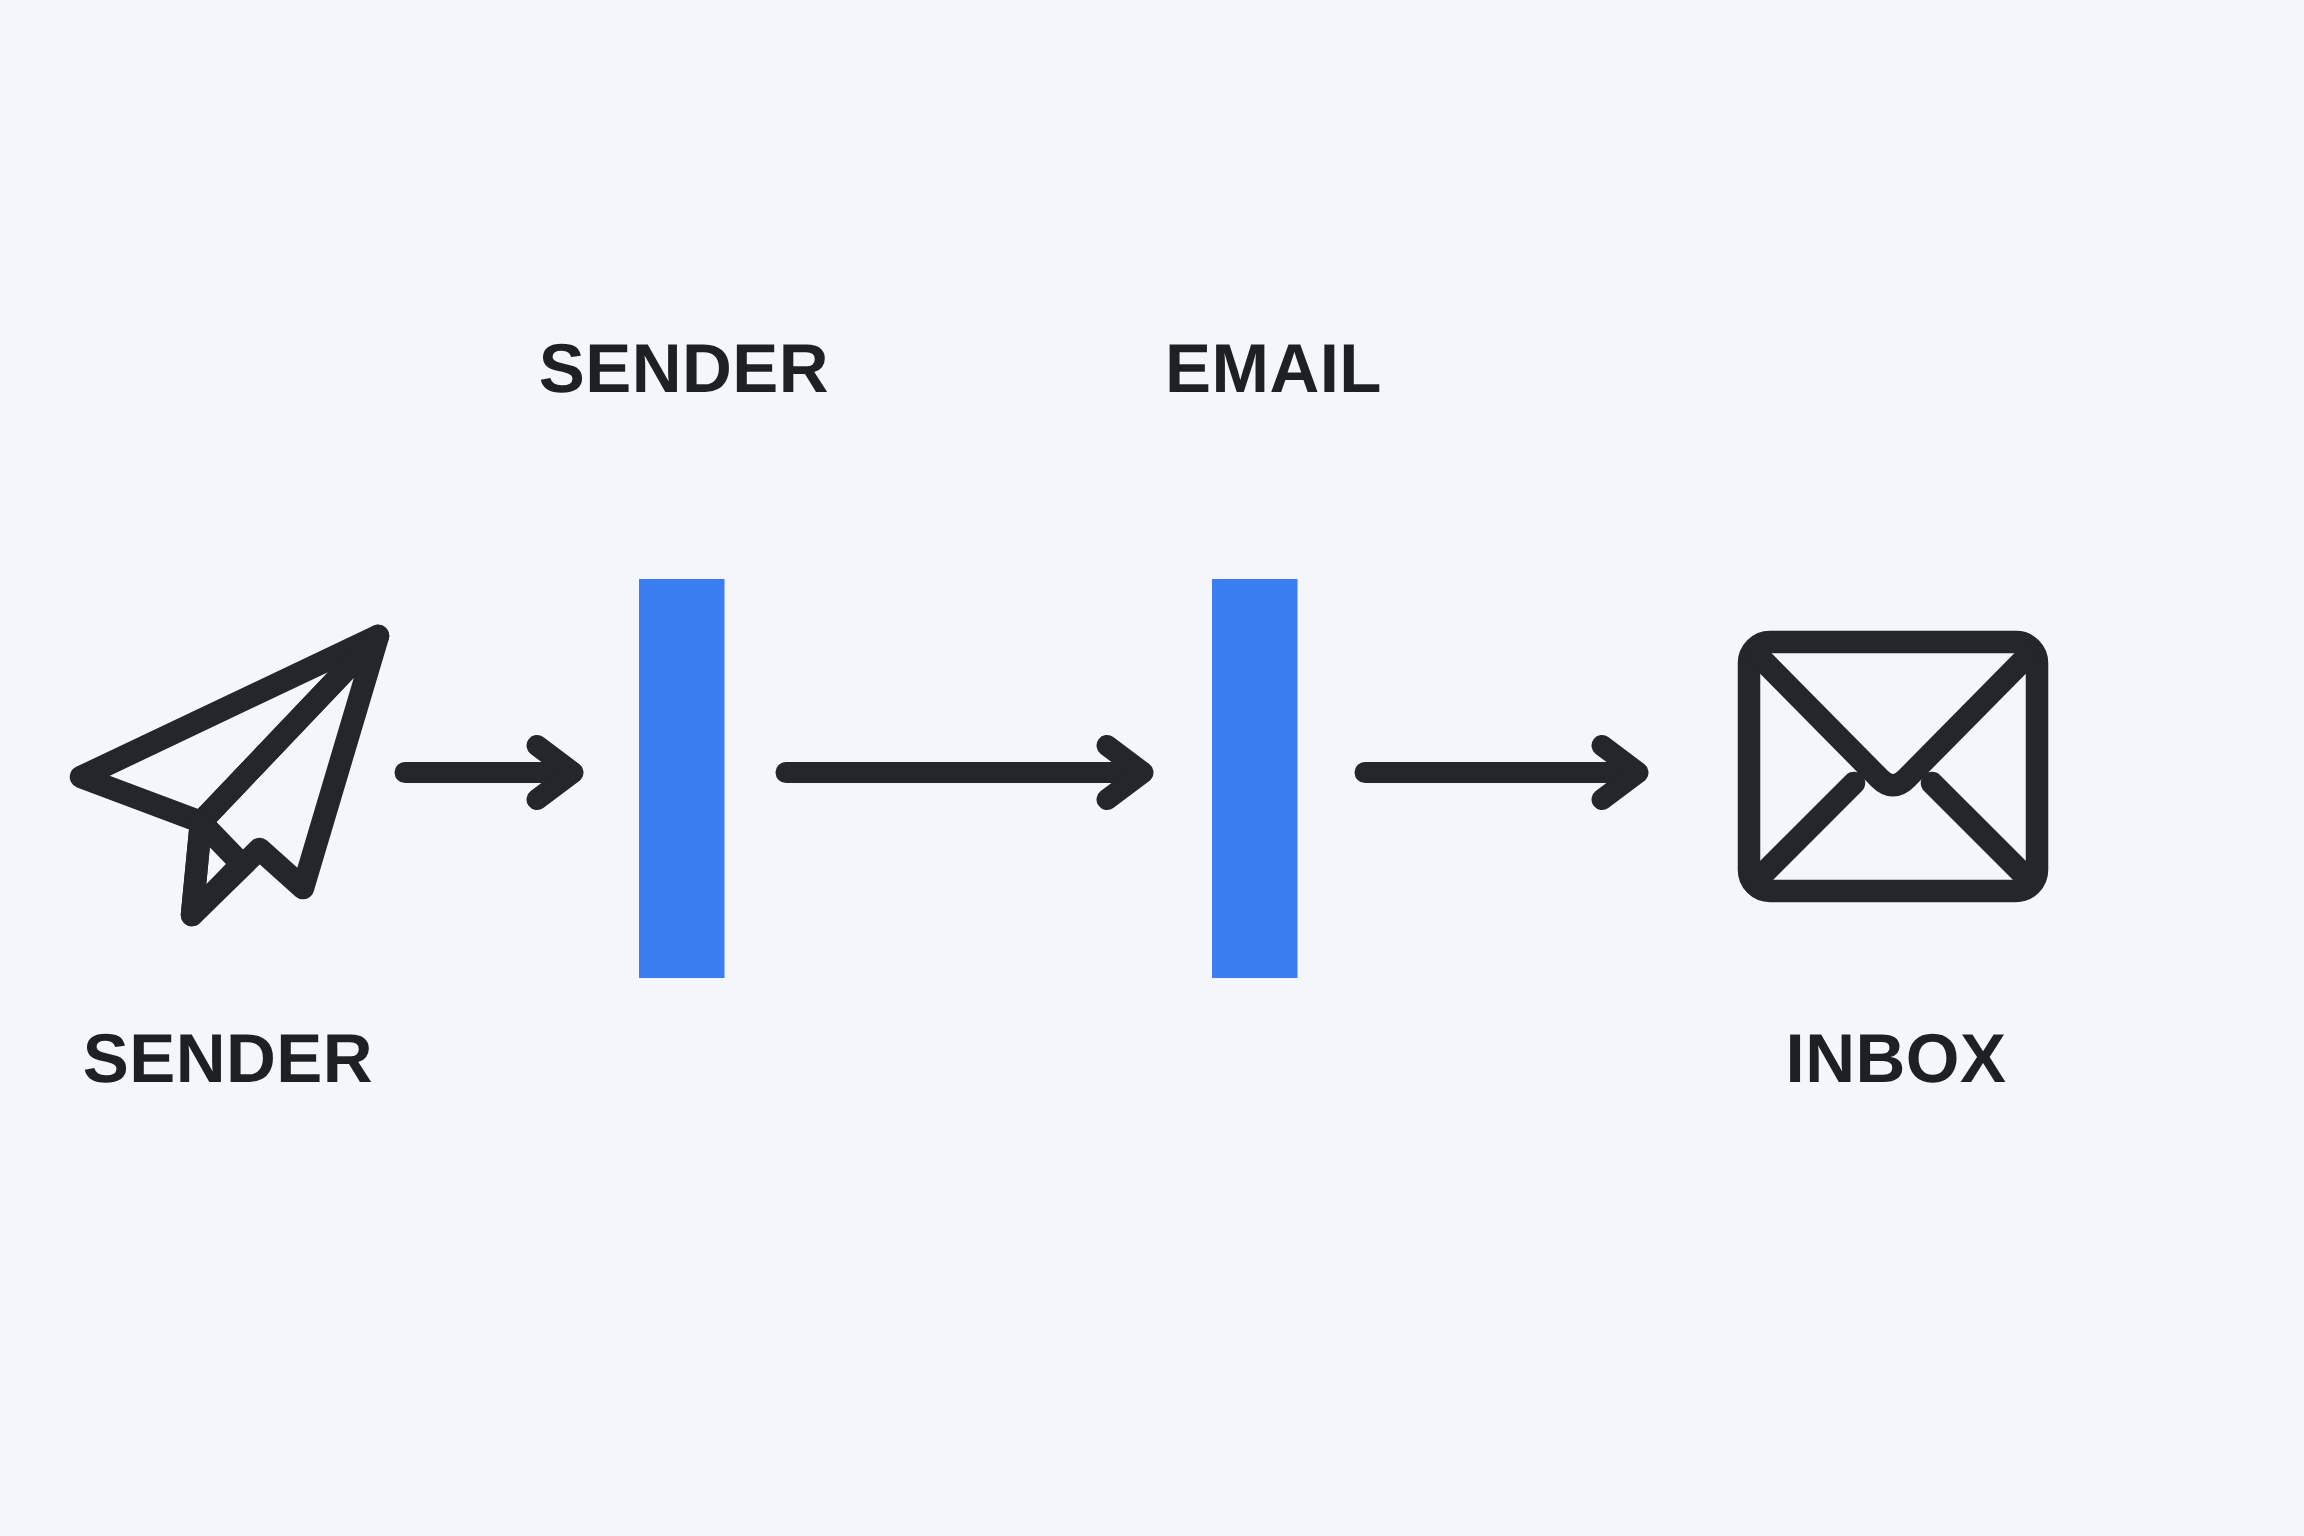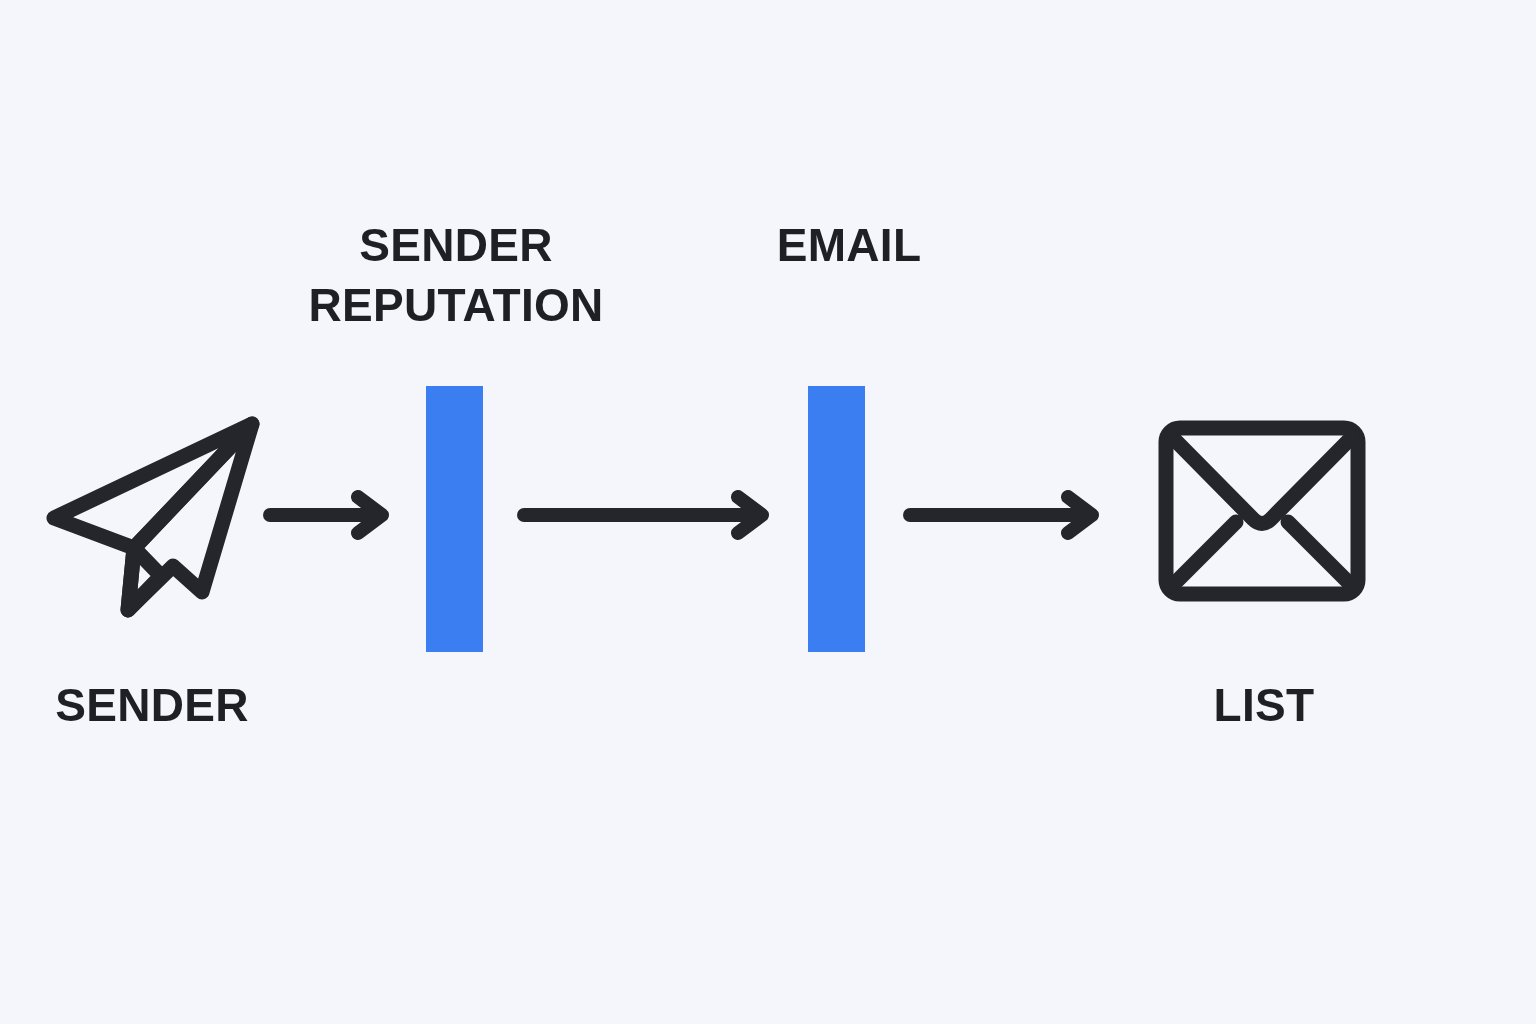--- a/index.html
+++ b/index.html
@@ -125,21 +125,20 @@
     height: 100%;
   }
 </style>
 </head>
 <body>
 
 <div id="diagram-root">
 
   <div class="stage-label" id="label-sender-reputation">
     <span class="line">SENDER</span>
-    <span class="line">REPUTATION</span>
   </div>
 
   <div class="stage-label" id="label-email-authentication">
     <span class="line">EMAIL</span>
   </div>
 
 
   <div class="icon-node" id="icon-paper-plane">
     <svg viewBox="0 0 222 212" xmlns="http://www.w3.org/2000/svg" fill="none" stroke="#24262b" stroke-width="15" stroke-linecap="round" stroke-linejoin="round">
 
@@ -180,15 +179,15 @@
     <svg viewBox="0 0 208 182" xmlns="http://www.w3.org/2000/svg" fill="none" stroke="#24262b" stroke-width="15" stroke-linecap="round" stroke-linejoin="round">
       <rect x="8" y="8" width="192" height="166" rx="14" ry="14"></rect>
       <path d="M14 17 L95 99 Q104 108 113 99 L194 17"></path>
       <line x1="14" y1="166" x2="78" y2="102"></line>
       <line x1="194" y1="166" x2="130" y2="102"></line>
     </svg>
   </div>
 
   <div class="endpoint-label" id="label-sender">SENDER</div>
 
-  <div class="endpoint-label" id="label-inbox">LIST</div>
+  <div class="endpoint-label" id="label-inbox">INBOX</div>
 
 </div>
 
 </body></html>

